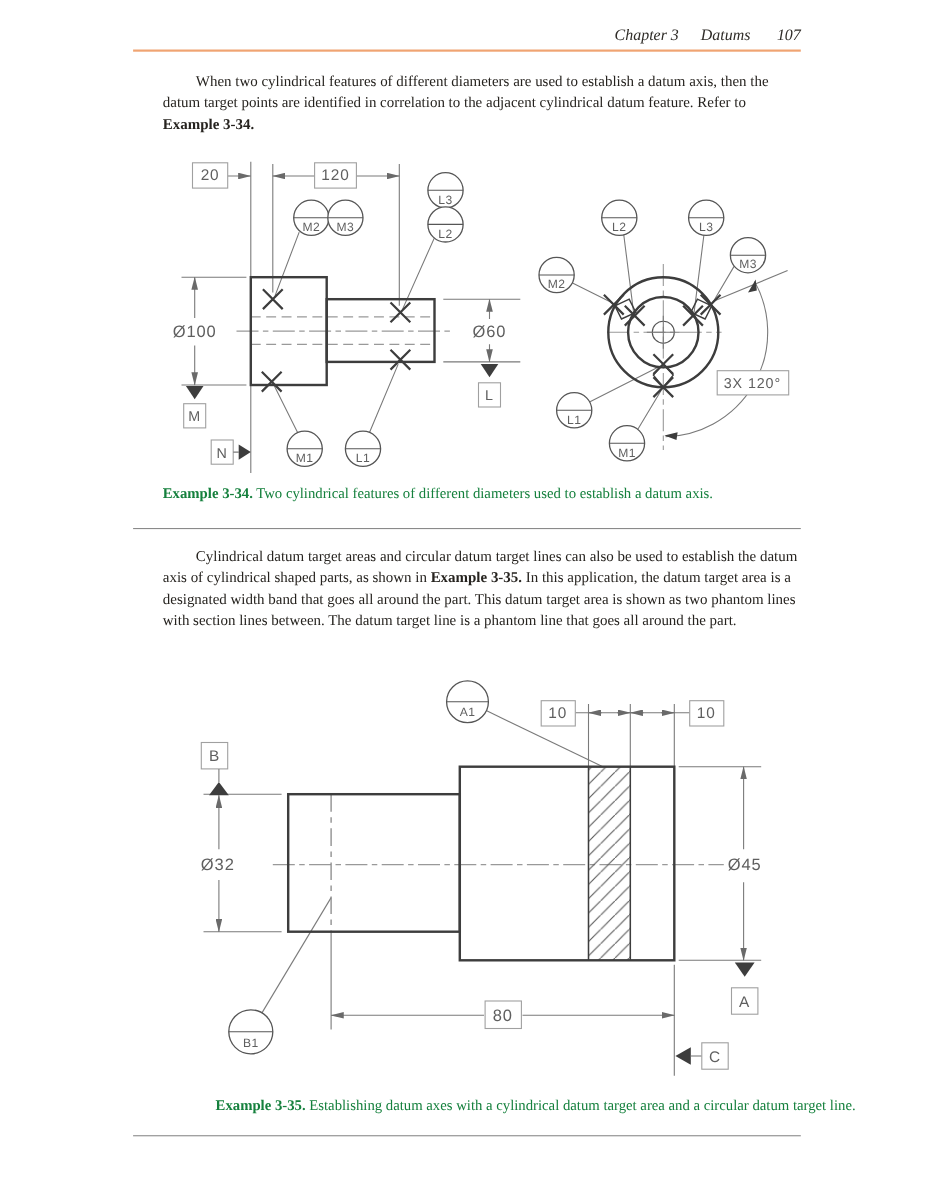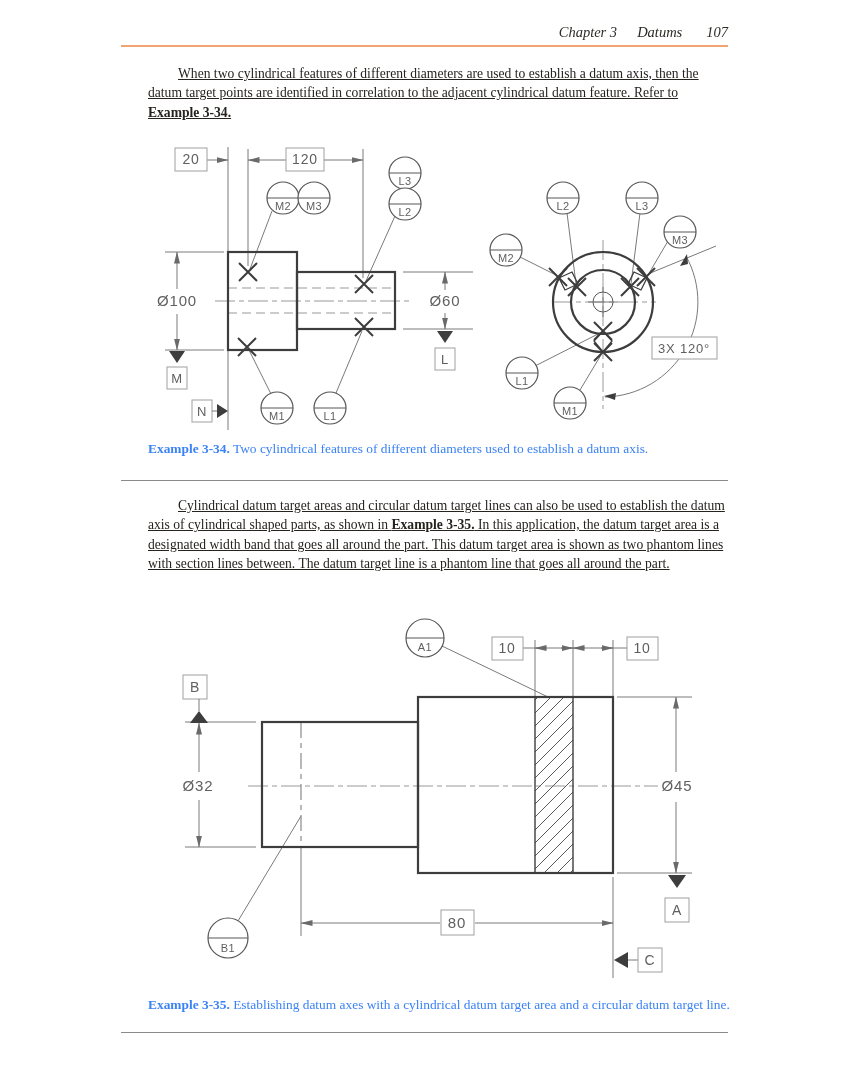--- a/index.html
+++ b/index.html
@@ -10,25 +10,25 @@
   .abs{position:absolute;}
   .header-line{
     top:24px;left:121px;width:607px;text-align:right;
     font-style:italic;font-size:14.5px;color:#2e2b27;
   }
   .header-line .gap1{margin-left:20px;}
   .header-line .gap2{margin-left:24px;}
   .rule-orange{top:45px;left:121px;width:607px;height:2px;background:#f0a472;}
   .rule-gray{left:121px;width:607px;height:1px;background:#8a8a8a;}
   .body-text{
-    left:148px;width:584px;font-size:13.6px;line-height:19.4px;color:#26231f;text-decoration:underline;
+    left:148px;width:584px;font-size:13.6px;line-height:19.4px;color:#26231f;
   }
   .body-text.indent{text-indent:30px;}
   .caption{
-    left:148px;width:584px;font-size:13.4px;line-height:18.6px;color:#3b82f6;
+    left:148px;width:584px;font-size:13.4px;line-height:18.6px;color:#15803d;
   }
   b{font-weight:bold;}
   svg text{
     font-family:"Liberation Sans", sans-serif;
     fill:#5f5f5f;letter-spacing:0.8px;
   }
   svg .t14{font-size:14px;}
   svg .t15{font-size:15px;}
   svg .t13{font-size:13px;}
   svg .t11{font-size:11px;letter-spacing:0.4px;}
@@ -293,18 +293,18 @@
       <rect class="dbox" x="665" y="898" width="24" height="24"></rect>
       <text class="t14" x="677" y="915" text-anchor="middle">A</text>
 
       <polygon class="dtri" points="614,960 628,952 628,968"></polygon>
       <line class="thin" x1="628" y1="960" x2="638" y2="960"></line>
       <rect class="dbox" x="638" y="948" width="24" height="24"></rect>
       <text class="t14" x="650" y="965" text-anchor="middle">C</text>
     </g>
   </svg>
 
-  <div class="abs caption" style="top:996px;">
+  <div class="abs caption" style="top:996px;margin-left:48px;">
     <b>Example 3-35.</b><span> Establishing datum axes with a cylindrical datum target area and a circular datum target line.</span>
   </div>
   <div class="abs rule-gray" style="top:1032px;"></div>
 
 </div>
 
 </body></html>

